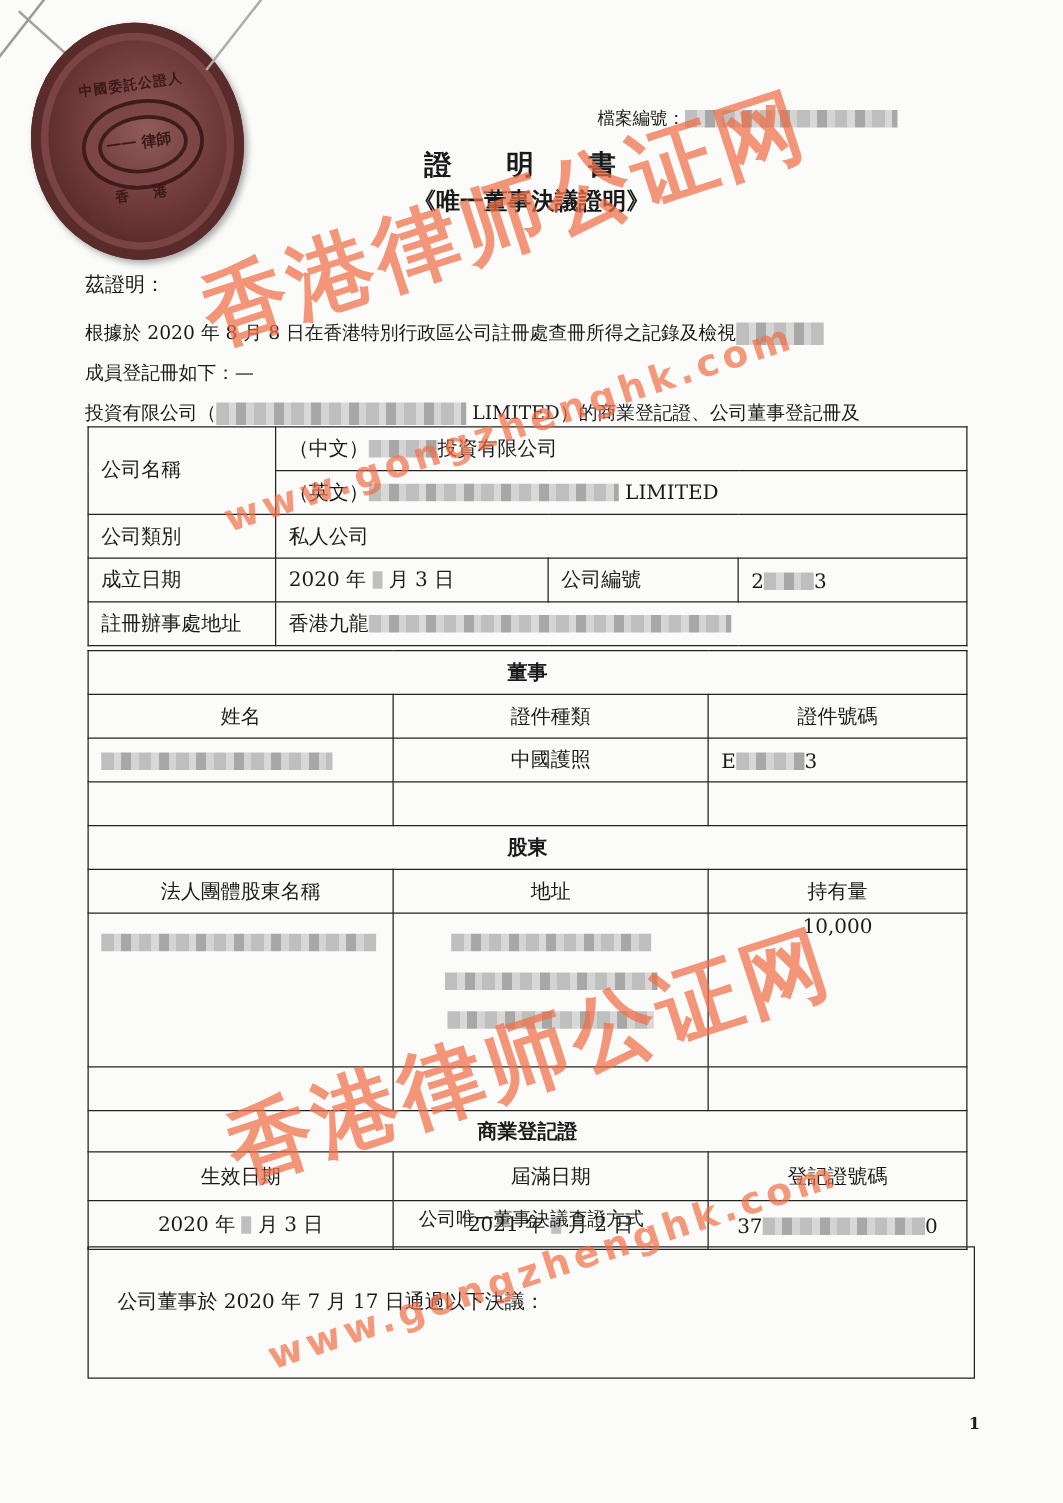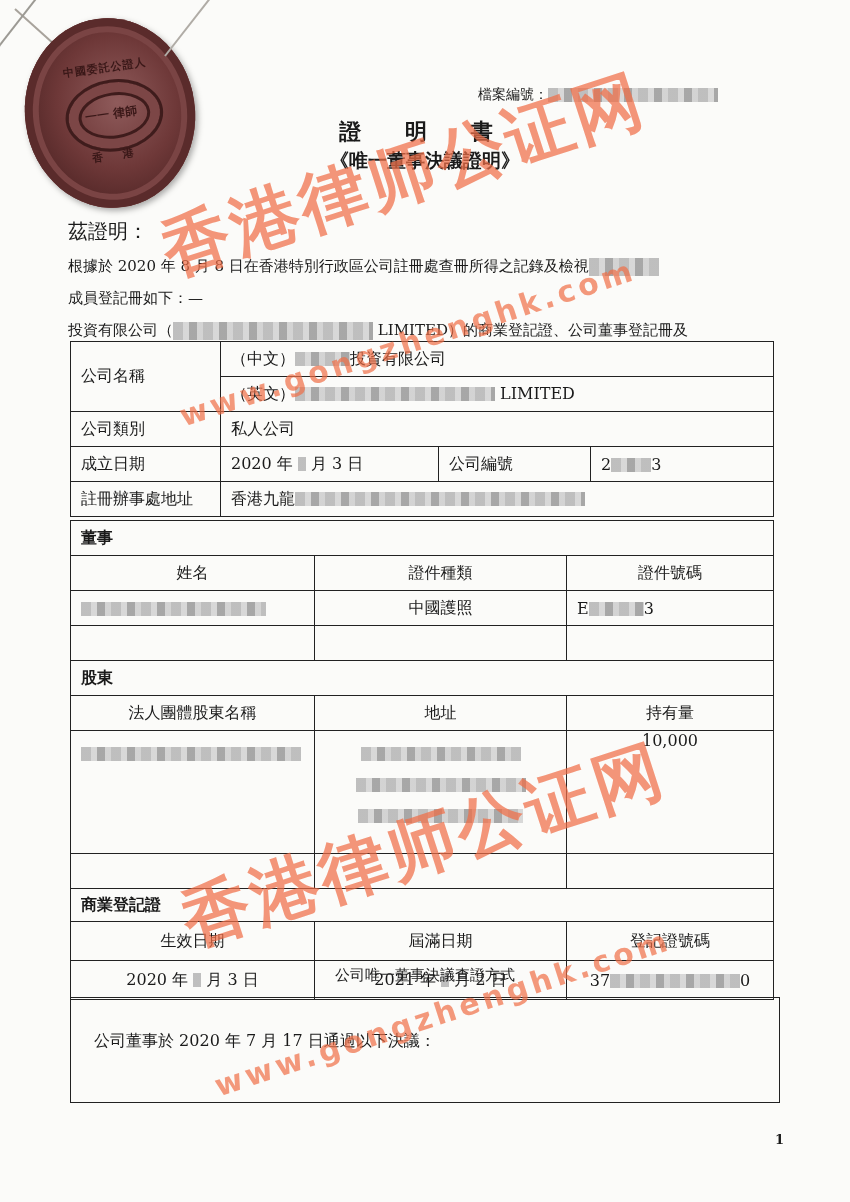--- a/index.html
+++ b/index.html
@@ -23,28 +23,28 @@
     .seal-inner { left: 40px; top: 62px; width: 92px; height: 66px; border-radius: 50%; border: 3px solid #3f1c1c;
       box-shadow: inset 0 0 0 10px #7c4646, inset 0 0 0 13px #3f1c1c; }
     .seal-text { left: 28px; top: 42px; width: 116px; text-align: center; font-size: 11px; color: #3a1818; font-weight: bold; letter-spacing: 1px; }
     .seal-center { left: 55px; top: 88px; width: 62px; text-align: center; font-size: 12px; color: #3a1818; font-weight: bold; }
     .seal-bottom { left: 38px; top: 130px; width: 96px; text-align: center; font-size: 11px; color: #3a1818; font-weight: bold; letter-spacing: 8px; }
 
     .file-no { left: 478px; top: 86px; font-size: 14px; }
     .redact { display: inline-block; background: repeating-linear-gradient(90deg,#b8b8b8 0 10px,#d4d4d4 10px 16px,#9e9e9e 16px 24px,#cfcfcf 24px 30px); height: 14px; vertical-align: middle; opacity: .9; }
     .title { left: 0; width: 850px; top: 117px; text-align: center; font-size: 22px; letter-spacing: 18px; font-weight: bold; }
     .subtitle { left: 0; width: 850px; top: 148px; text-align: center; font-size: 19px; font-weight: bold; }
-    .hereby { left: 68px; top: 218px; font-size: 20px; }
+    .hereby { left: 68px; top: 218px; font-size: 16px; }
     .para { left: 68px; top: 250px; width: 720px; font-size: 15px; line-height: 32px; }
     .para .inline-redact { display: inline-block; height: 18px; vertical-align: middle; }
 
     table.doc { border-collapse: collapse; position: absolute; font-size: 16px; }
     table.doc td { border: 1.5px solid #222; padding: 0 10px; height: 34px; }
     .c { text-align: center; }
-    .sec { text-align: left; font-weight: bold; }
+    .sec { text-align: center; font-weight: bold; }
 
     .verify-title { left: 0; width: 850px; top: 966px; text-align: center; font-size: 15px; }
     .verify-box { left: 70px; top: 997px; width: 708px; height: 104px; border: 1.5px solid #222; }
     .verify-text { left: 94px; top: 1026px; width: 680px; font-size: 16px; line-height: 30px; }
     .page-no { left: 775px; top: 1132px; font-size: 13px; font-weight: bold; }
 
     
     .wm { color: rgba(240,110,70,0.72); font-family: "DejaVu Sans", sans-serif; font-weight: bold; white-space: nowrap; pointer-events: none; }
     .wm-cn1 { left: 150px; top: 210px; font-size: 68px; transform: rotate(-18deg); transform-origin: left top; letter-spacing: 4px; }
     .wm-url1 { left: 175px; top: 400px; font-size: 30px; transform: rotate(-18deg); transform-origin: left top; letter-spacing: 4px; color: rgba(240,110,70,0.7); }

